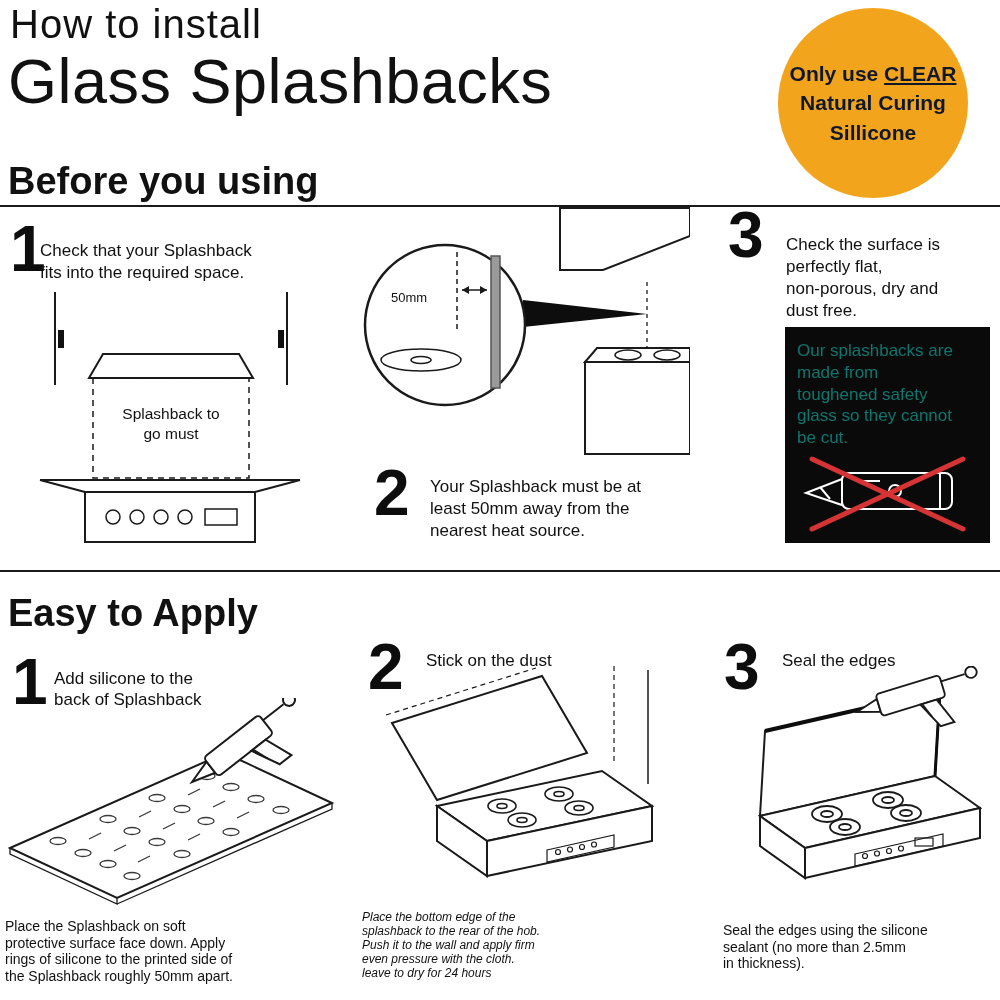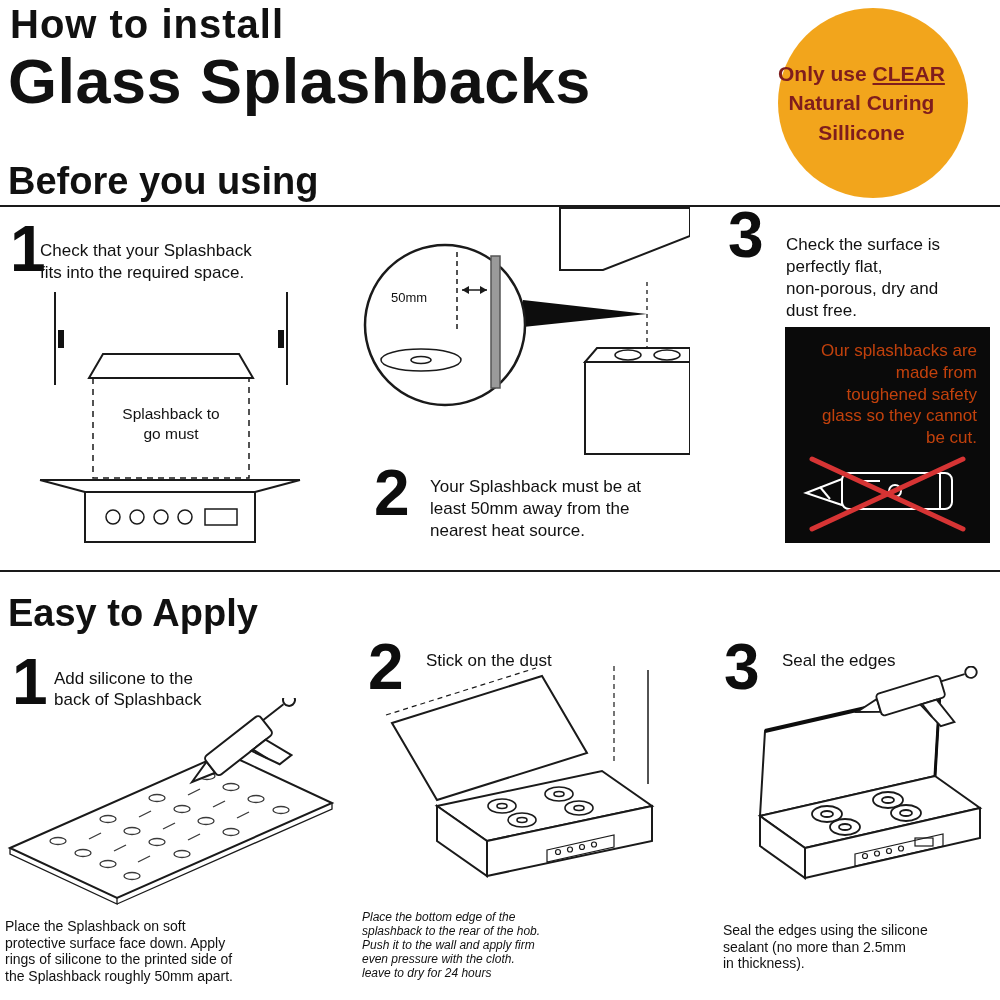--- a/index.html
+++ b/index.html
@@ -1,35 +1,35 @@
 <!DOCTYPE html>
 <html><head>
 <meta charset="utf-8">
 <style>
   * { margin:0; padding:0; box-sizing:border-box; }
   body { background:#fff; font-family:"Liberation Sans", sans-serif; color:#111; }
   #page { position:relative; width:1000px; height:1000px; background:#fff; overflow:hidden; }
   .abs { position:absolute; }
-  .title1 { font-size:40px; font-weight:700; letter-spacing:1px; line-height:1; }
-  .title2 { font-size:63px; font-weight:700; letter-spacing:0.5px; line-height:1; }
+  .title1 { font-size:40px; font-weight:400; letter-spacing:1px; line-height:1; }
+  .title2 { font-size:63px; font-weight:400; letter-spacing:0.5px; line-height:1; }
   .section-heading { font-size:38px; font-weight:700; line-height:1; }
   .rule { position:absolute; left:0; width:1000px; border-top:2.5px solid #1a1a1a; }
   .badge { position:absolute; left:778px; top:8px; width:190px; height:190px; border-radius:50%;
-           background:#F2A51C; color:#7f1d1d; font-weight:700; font-size:21px; line-height:1.4;
-           display:flex; align-items:center; justify-content:flex-start; text-align:center; }
+           background:#F2A51C; color:#0f172a; font-weight:700; font-size:21px; line-height:1.4;
+           display:flex; align-items:center; justify-content:center; text-align:center; }
   .badge .u { text-decoration:underline; }
   .num { font-size:64px; font-weight:700; line-height:0.85; color:#0d0d0d; }
   .txt { font-size:17px; line-height:1.3; white-space:pre-line; }
   .steptitle { font-size:17px; line-height:1.25; white-space:pre-line; }
   .caption { font-size:14px; line-height:1.18; white-space:pre-line; }
   .caption.tight { font-size:12px; line-height:1.17;font-style:italic; }
   .diagram-label { font-size:15.5px; line-height:1.3; text-align:center; white-space:pre-line; }
   .warnbox { position:absolute; left:785px; top:327px; width:205px; height:216px; background:#0a0a0a; }
-  .warnbox .warntext { padding:13px 13px 0 12px; color:#c2410c; font-size:17px; line-height:1.28;
-                       text-align:right; white-space:pre-line; }
+  .warnbox .warntext { padding:13px 13px 0 12px; color:#0f766e; font-size:17px; line-height:1.28;
+                       white-space:pre-line; }
   svg { display:block; }
   svg text { font-family:"Liberation Sans", sans-serif; }
 </style>
 </head>
 <body>
 
 <div id="page">
 
   <div class="abs title1" style="left:10px; top:4px;">How to install</div>
   <div class="abs title2" style="left:8px; top:50px;">Glass Splashbacks</div>

